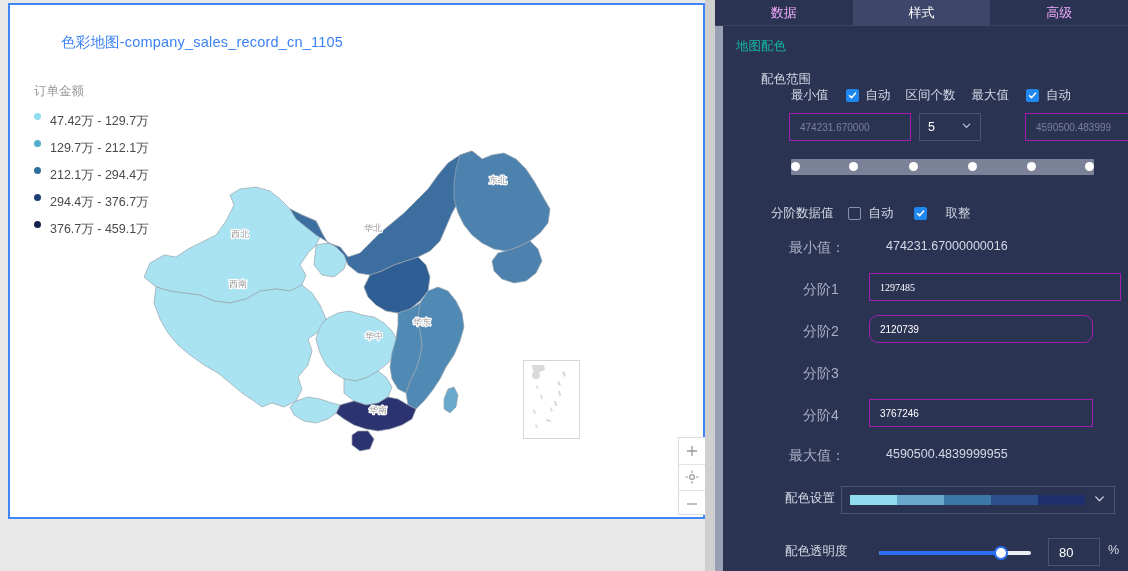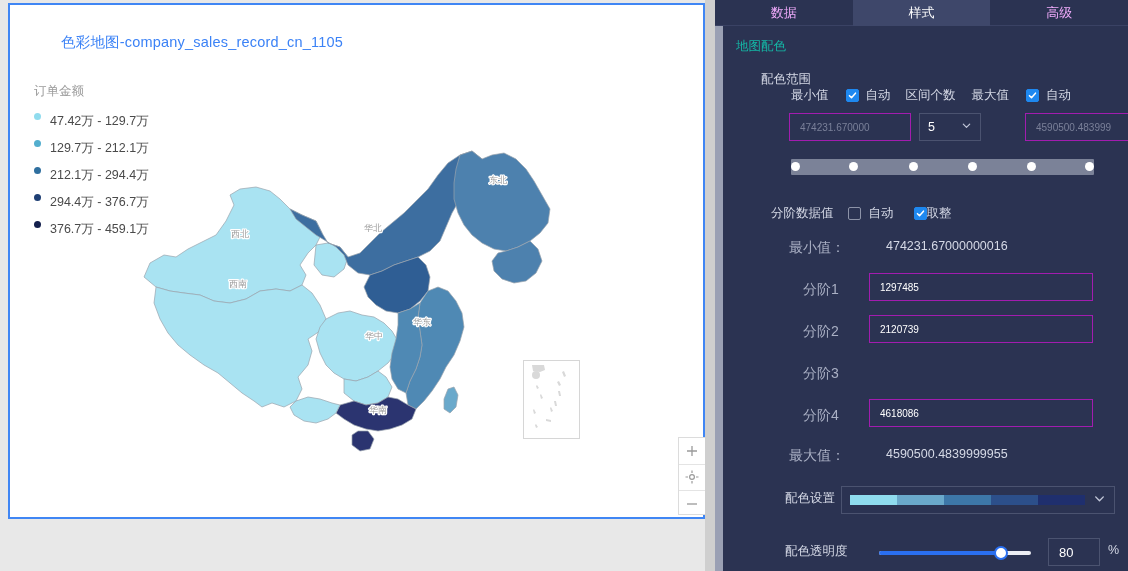--- a/index.html
+++ b/index.html
@@ -377,36 +377,36 @@
 
       <div class="row" style="position:absolute;left:48px;top:178px;height:18px;">
         <span class="lbl">分阶数据值</span>
         <span class="cb off" style="margin-left:14px;"></span>
         <span class="lbl" style="margin-left:8px;">自动</span>
         <span class="cb on" style="margin-left:20px;">
           <svg width="9" height="9" viewBox="0 0 10 10">
             <path d="M1.6 5.2 L3.9 7.4 L8.3 2.4" fill="none" stroke="#fff" stroke-width="1.7" stroke-linecap="round" stroke-linejoin="round"></path>
           </svg>
         </span>
-        <span class="lbl" style="margin-left:0;">取整</span>
+        <span class="lbl" style="margin-left:19px;">取整</span>
       </div>
 
       <div style="position:absolute;left:66px;top:213px;" class="lbl-dim">最小值：</div>
       <div style="position:absolute;left:163px;top:213px;" class="lbl">474231.67000000016</div>
 
       <div style="position:absolute;left:80px;top:255px;" class="lbl-dim">分阶1</div>
-      <div class="inp" style="position:absolute;left:146px;top:247px;width:224px;">1297485</div>
+      <div class="inp" style="position:absolute;left:146px;top:247px;width:252px;font-family:Liberation Serif, serif;">1297485</div>
 
       <div style="position:absolute;left:80px;top:297px;" class="lbl-dim">分阶2</div>
-      <div class="inp" style="position:absolute;left:146px;top:289px;width:224px;">2120739</div>
+      <div class="inp" style="position:absolute;left:146px;top:289px;width:224px;border-radius:9px;">2120739</div>
 
       <div style="position:absolute;left:80px;top:339px;" class="lbl-dim">分阶3</div>
 
       <div style="position:absolute;left:80px;top:381px;" class="lbl-dim">分阶4</div>
-      <div class="inp" style="position:absolute;left:146px;top:373px;width:224px;">4618086</div>
+      <div class="inp" style="position:absolute;left:146px;top:373px;width:224px;">3767246</div>
 
       <div style="position:absolute;left:66px;top:421px;" class="lbl-dim">最大值：</div>
       <div style="position:absolute;left:163px;top:421px;" class="lbl">4590500.4839999955</div>
 
       <div style="position:absolute;left:62px;top:462px;width:56px;line-height:20px;" class="lbl">配色设置</div>
       <div class="scale-box" style="position:absolute;left:118px;top:460px;width:274px;">
         <span class="scale-bar">
           <span class="scale-seg" style="background:#8fdcef"></span>
           <span class="scale-seg" style="background:#6aa9cb"></span>
           <span class="scale-seg" style="background:#3d77a8"></span>

